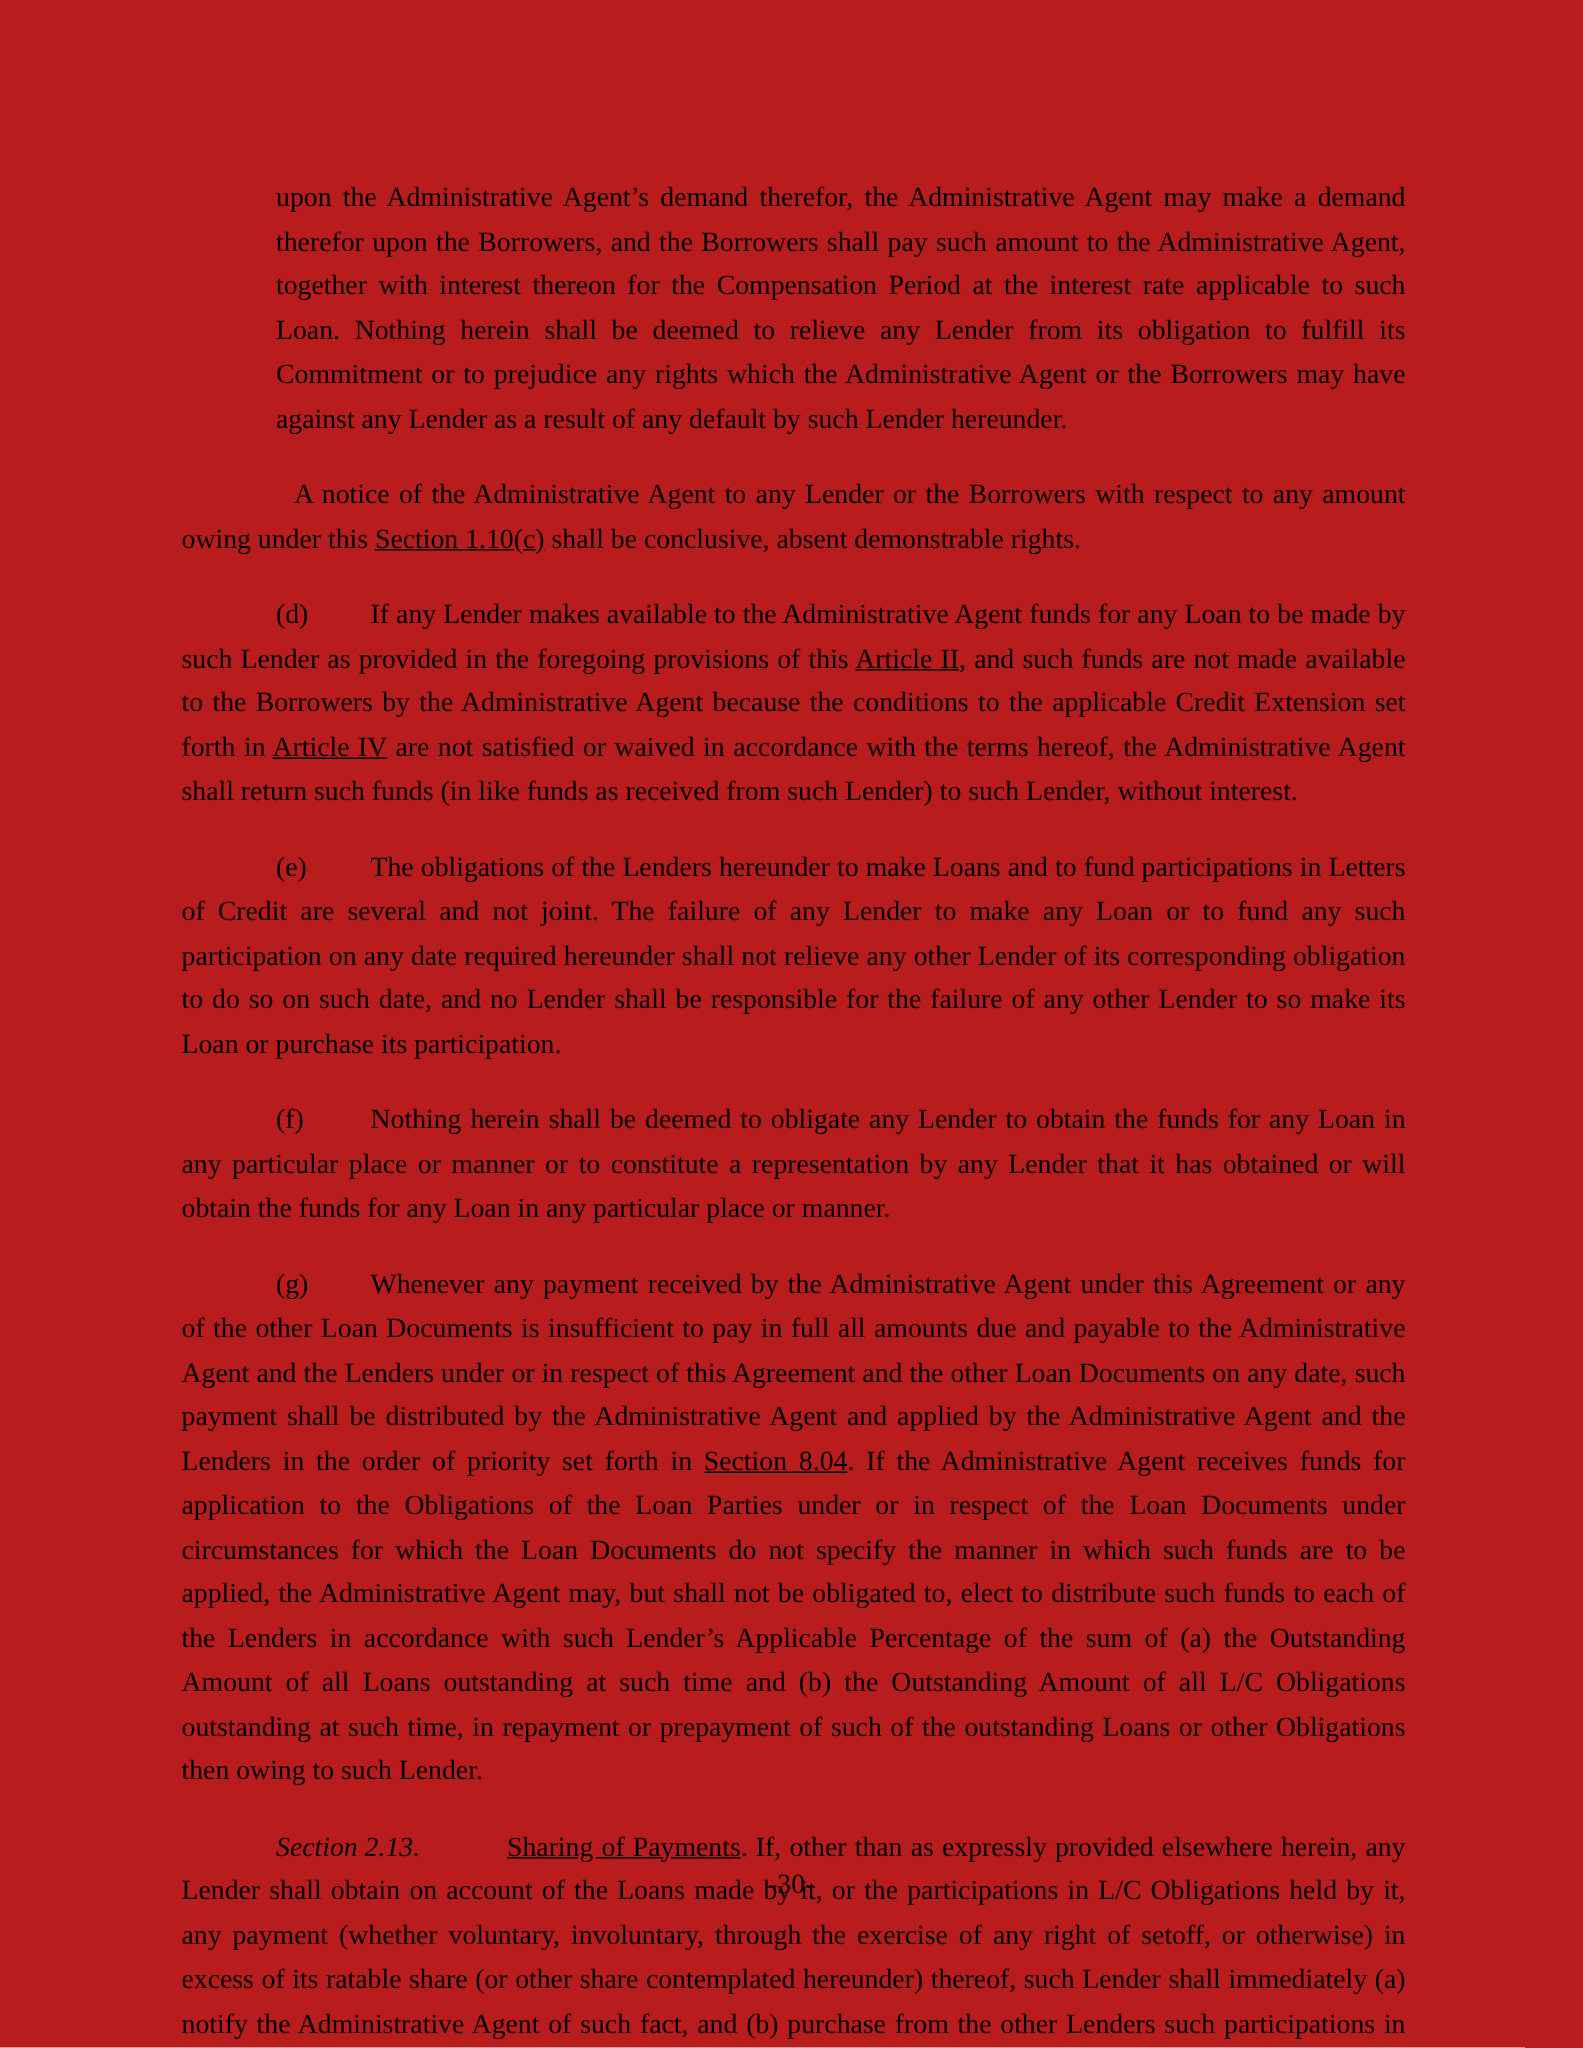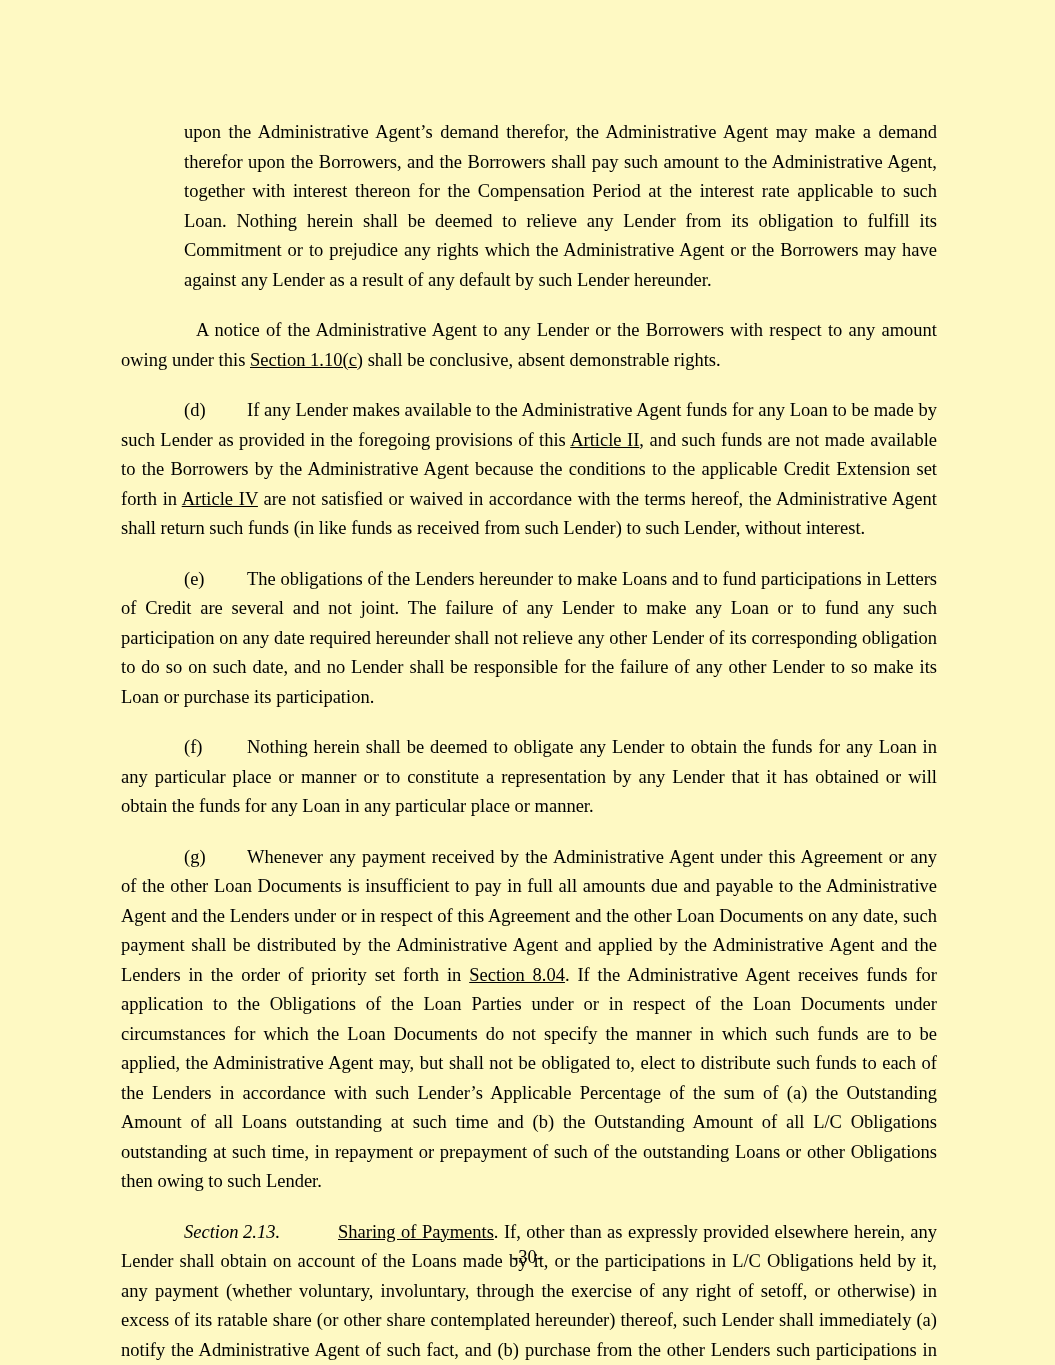--- a/index.html
+++ b/index.html
@@ -9,21 +9,21 @@
   }
   body {
     font-family: "Liberation Serif", serif;
     color: #000000;
   }
   .page {
     position: relative;
     width: 1055px;
     height: 1365px;
     margin: 0 auto;
-    background: #fef9c3;
+    background: #b91c1c;
     box-sizing: border-box;
   }
   .content {
     position: absolute;
     left: 121px;
     top: 118px;
     width: 816px;
   }
   p {
     margin: 0 0 21px 0;

